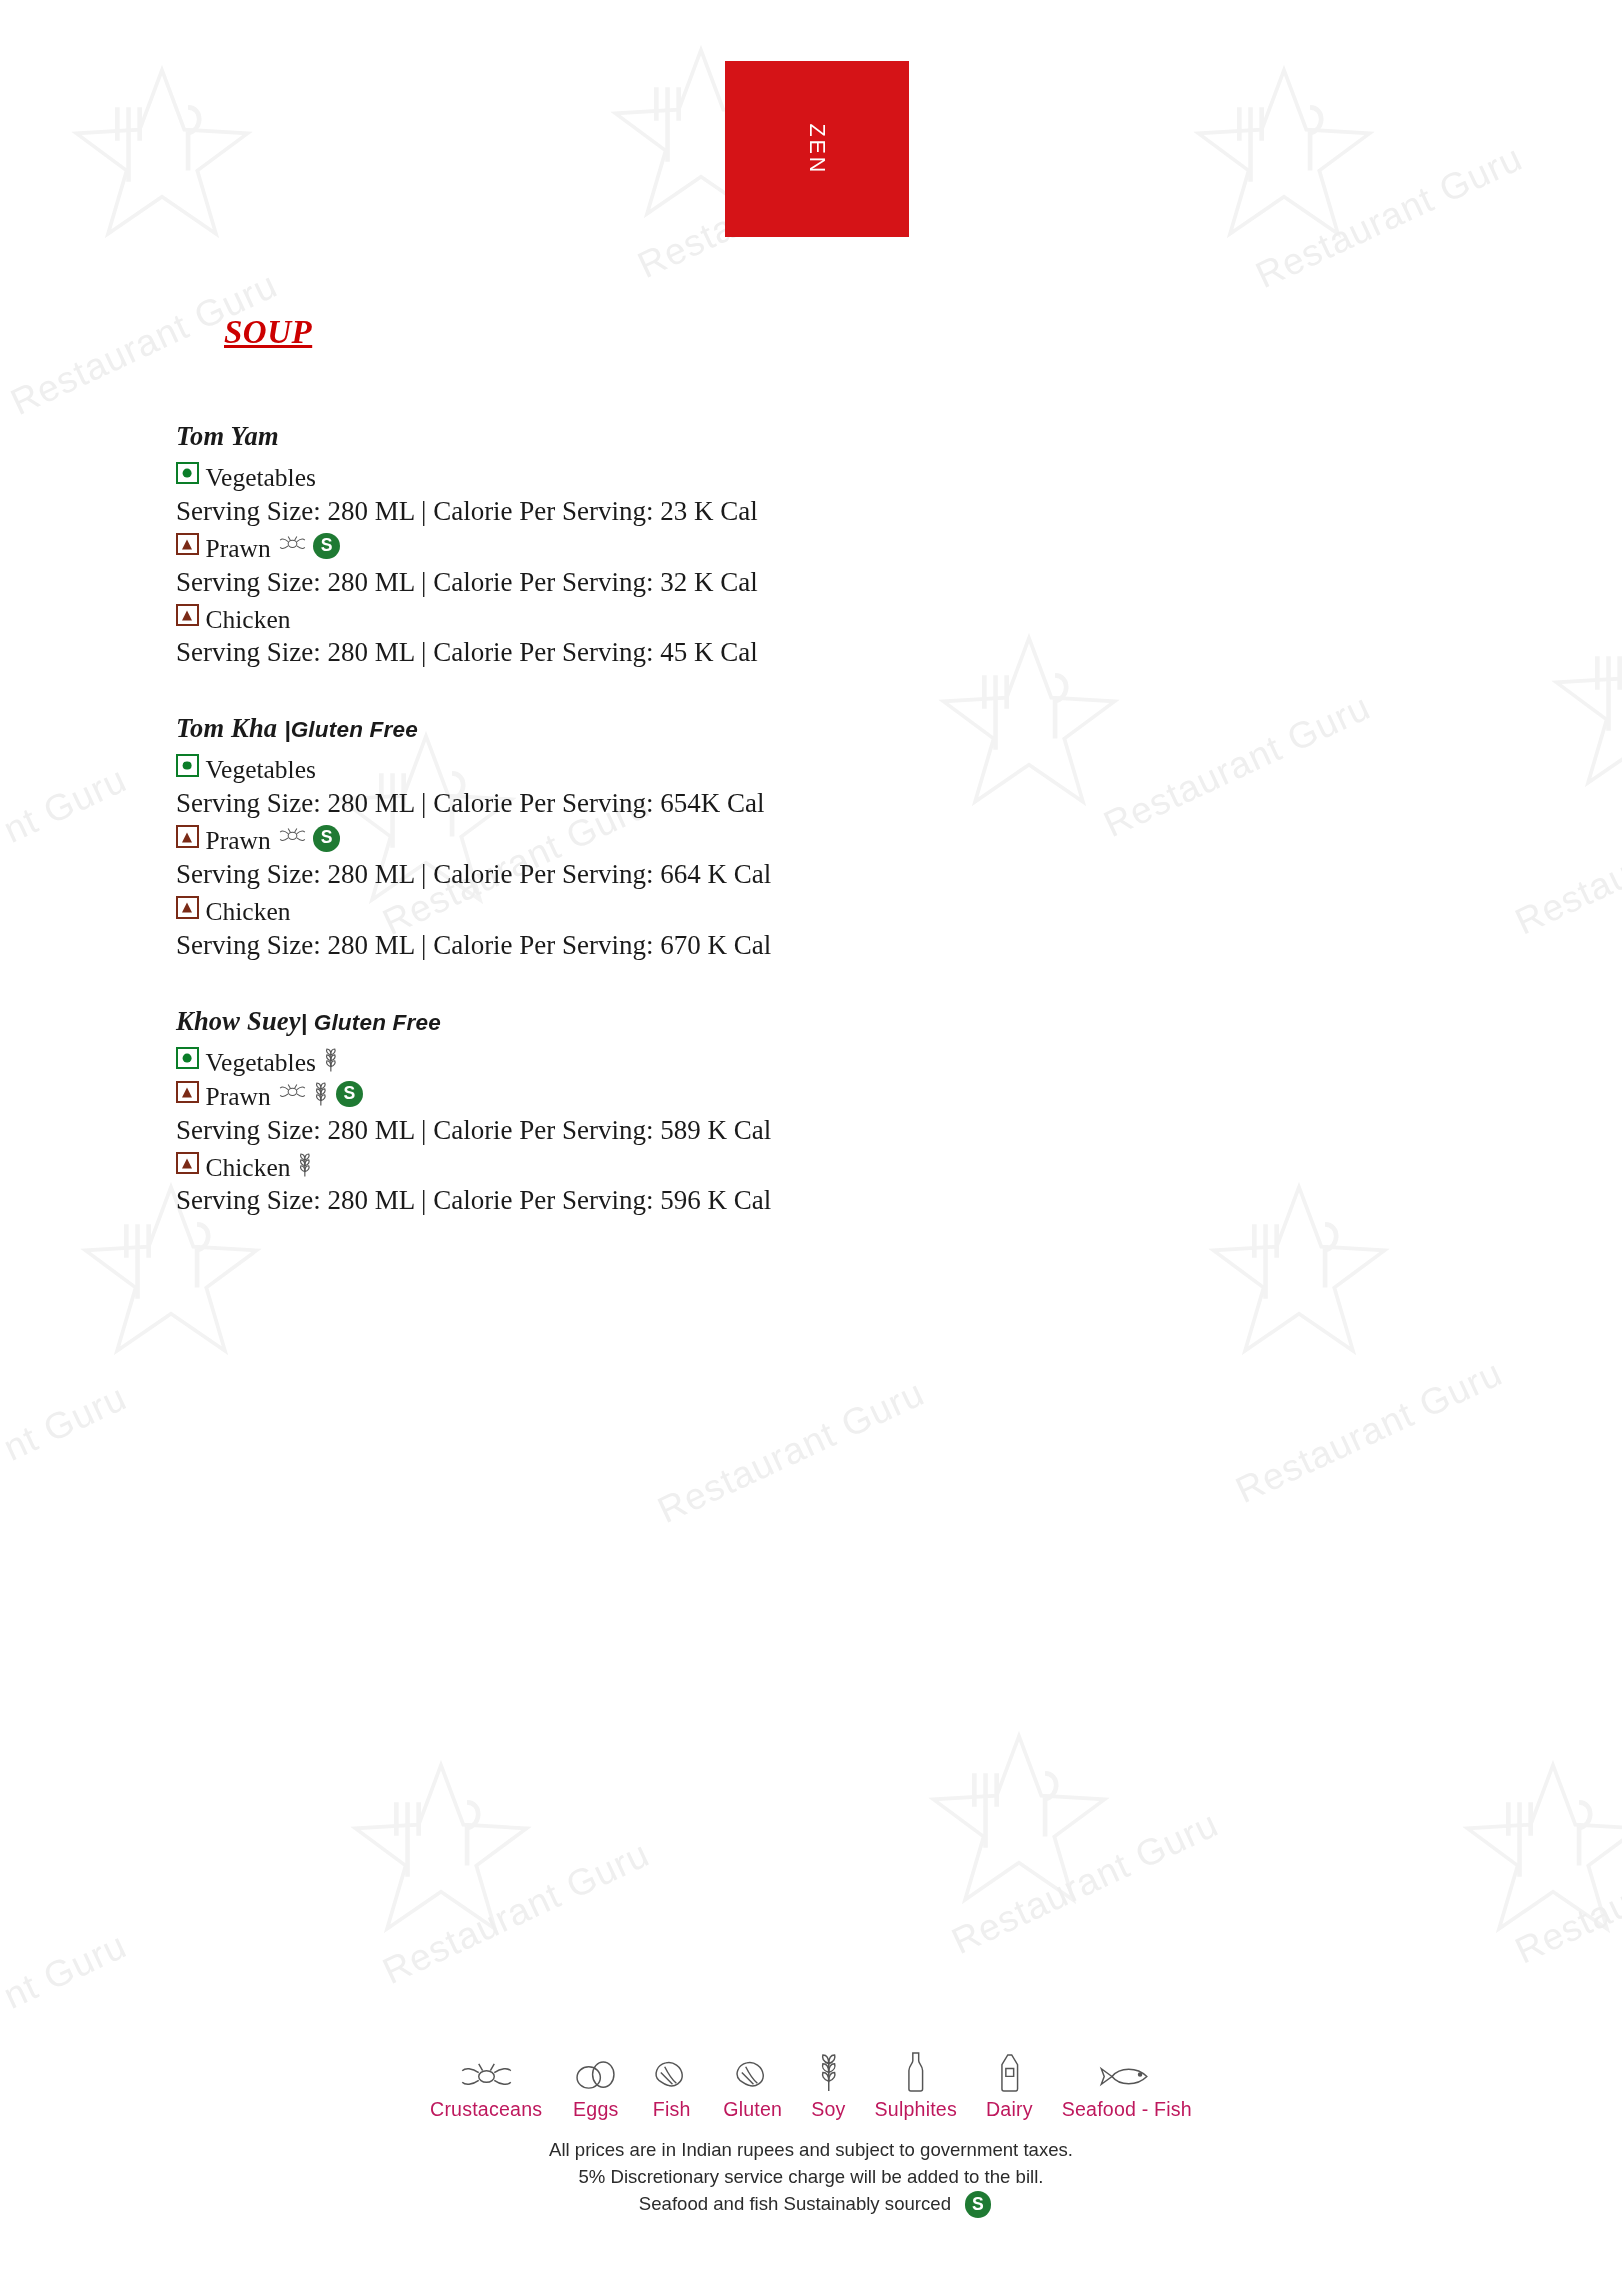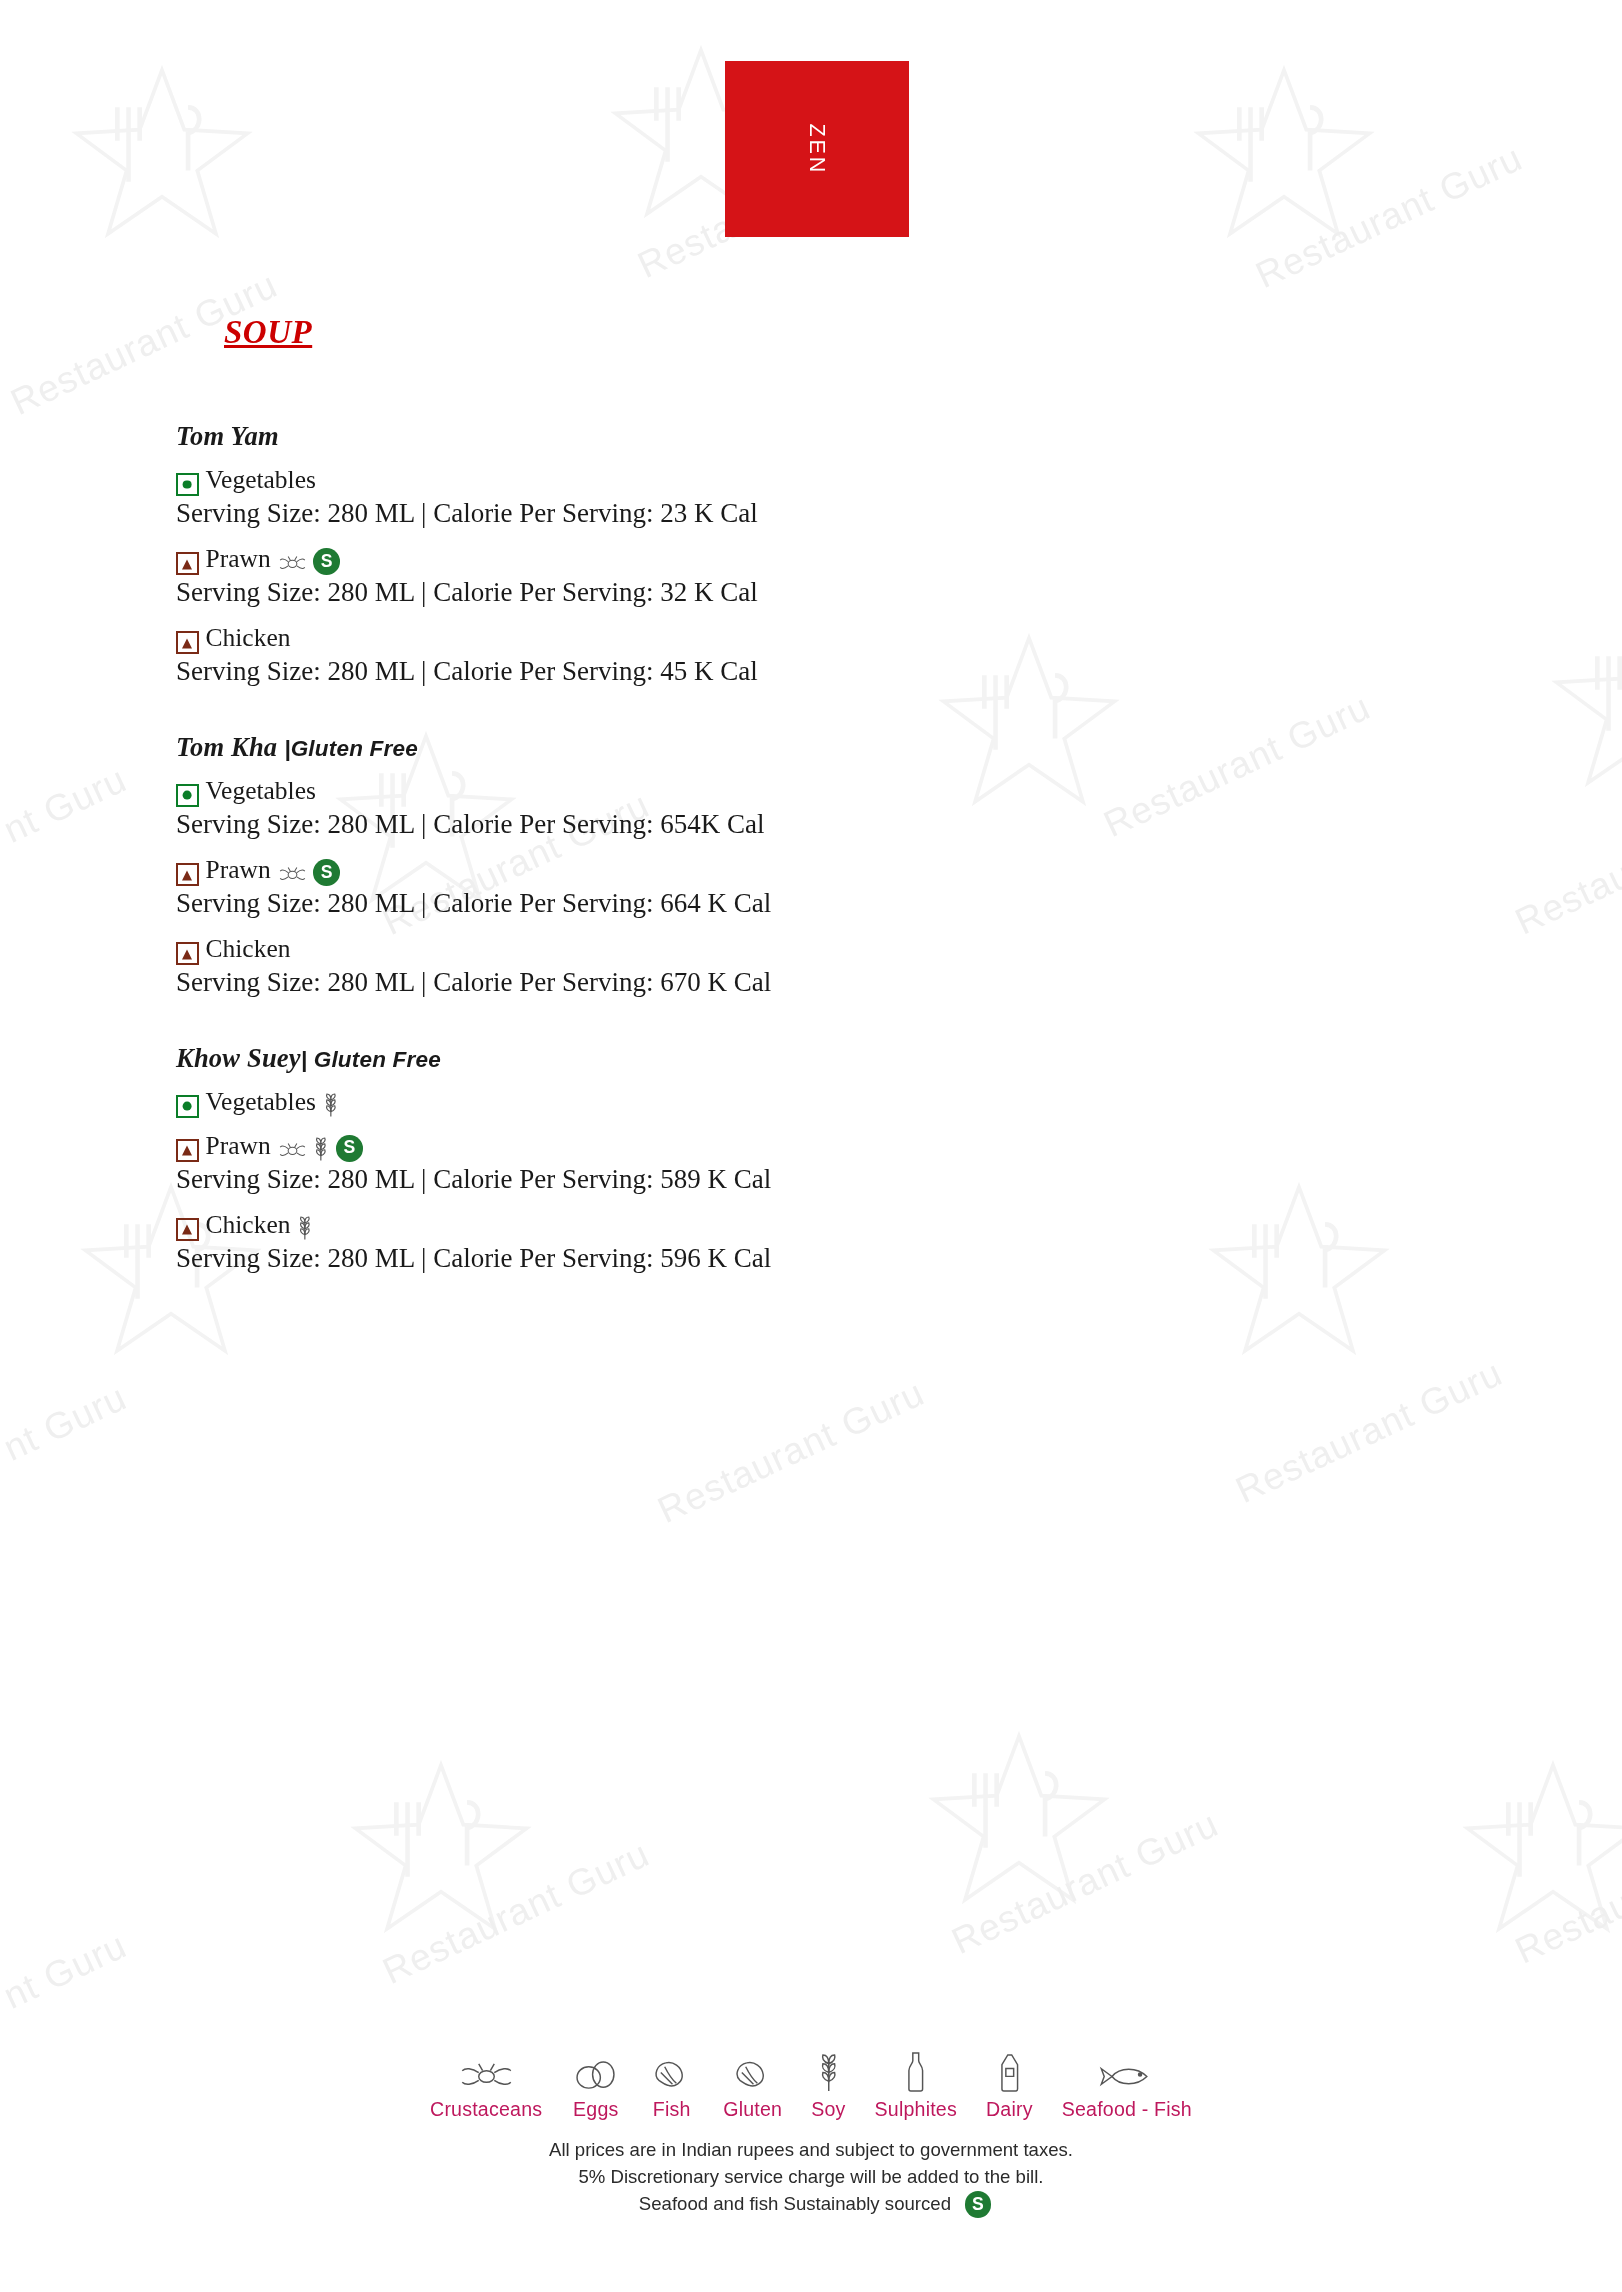--- a/index.html
+++ b/index.html
@@ -102,25 +102,25 @@
     letter-spacing: 0.2px;
   }
   .dish-name .gf {
     font-family: "Liberation Sans", sans-serif;
     font-size: 22.5px;
     font-weight: bold;
     font-style: italic;
   }
   .variant-line {
     display: flex;
-    align-items: flex-end;
+    align-items: flex-start;
     gap: 6.9px;
     font-size: 25.5px;
     line-height: 1.25;
-    margin-top: 12px;
+    margin-top: 2px;
   }
   .variant-name { font-size: 25.5px; }
   .serving {
     font-size: 27px;
     line-height: 1.3;
     margin: 0 0 3.9px 0;
   }
 
   
   .mark-veg {

